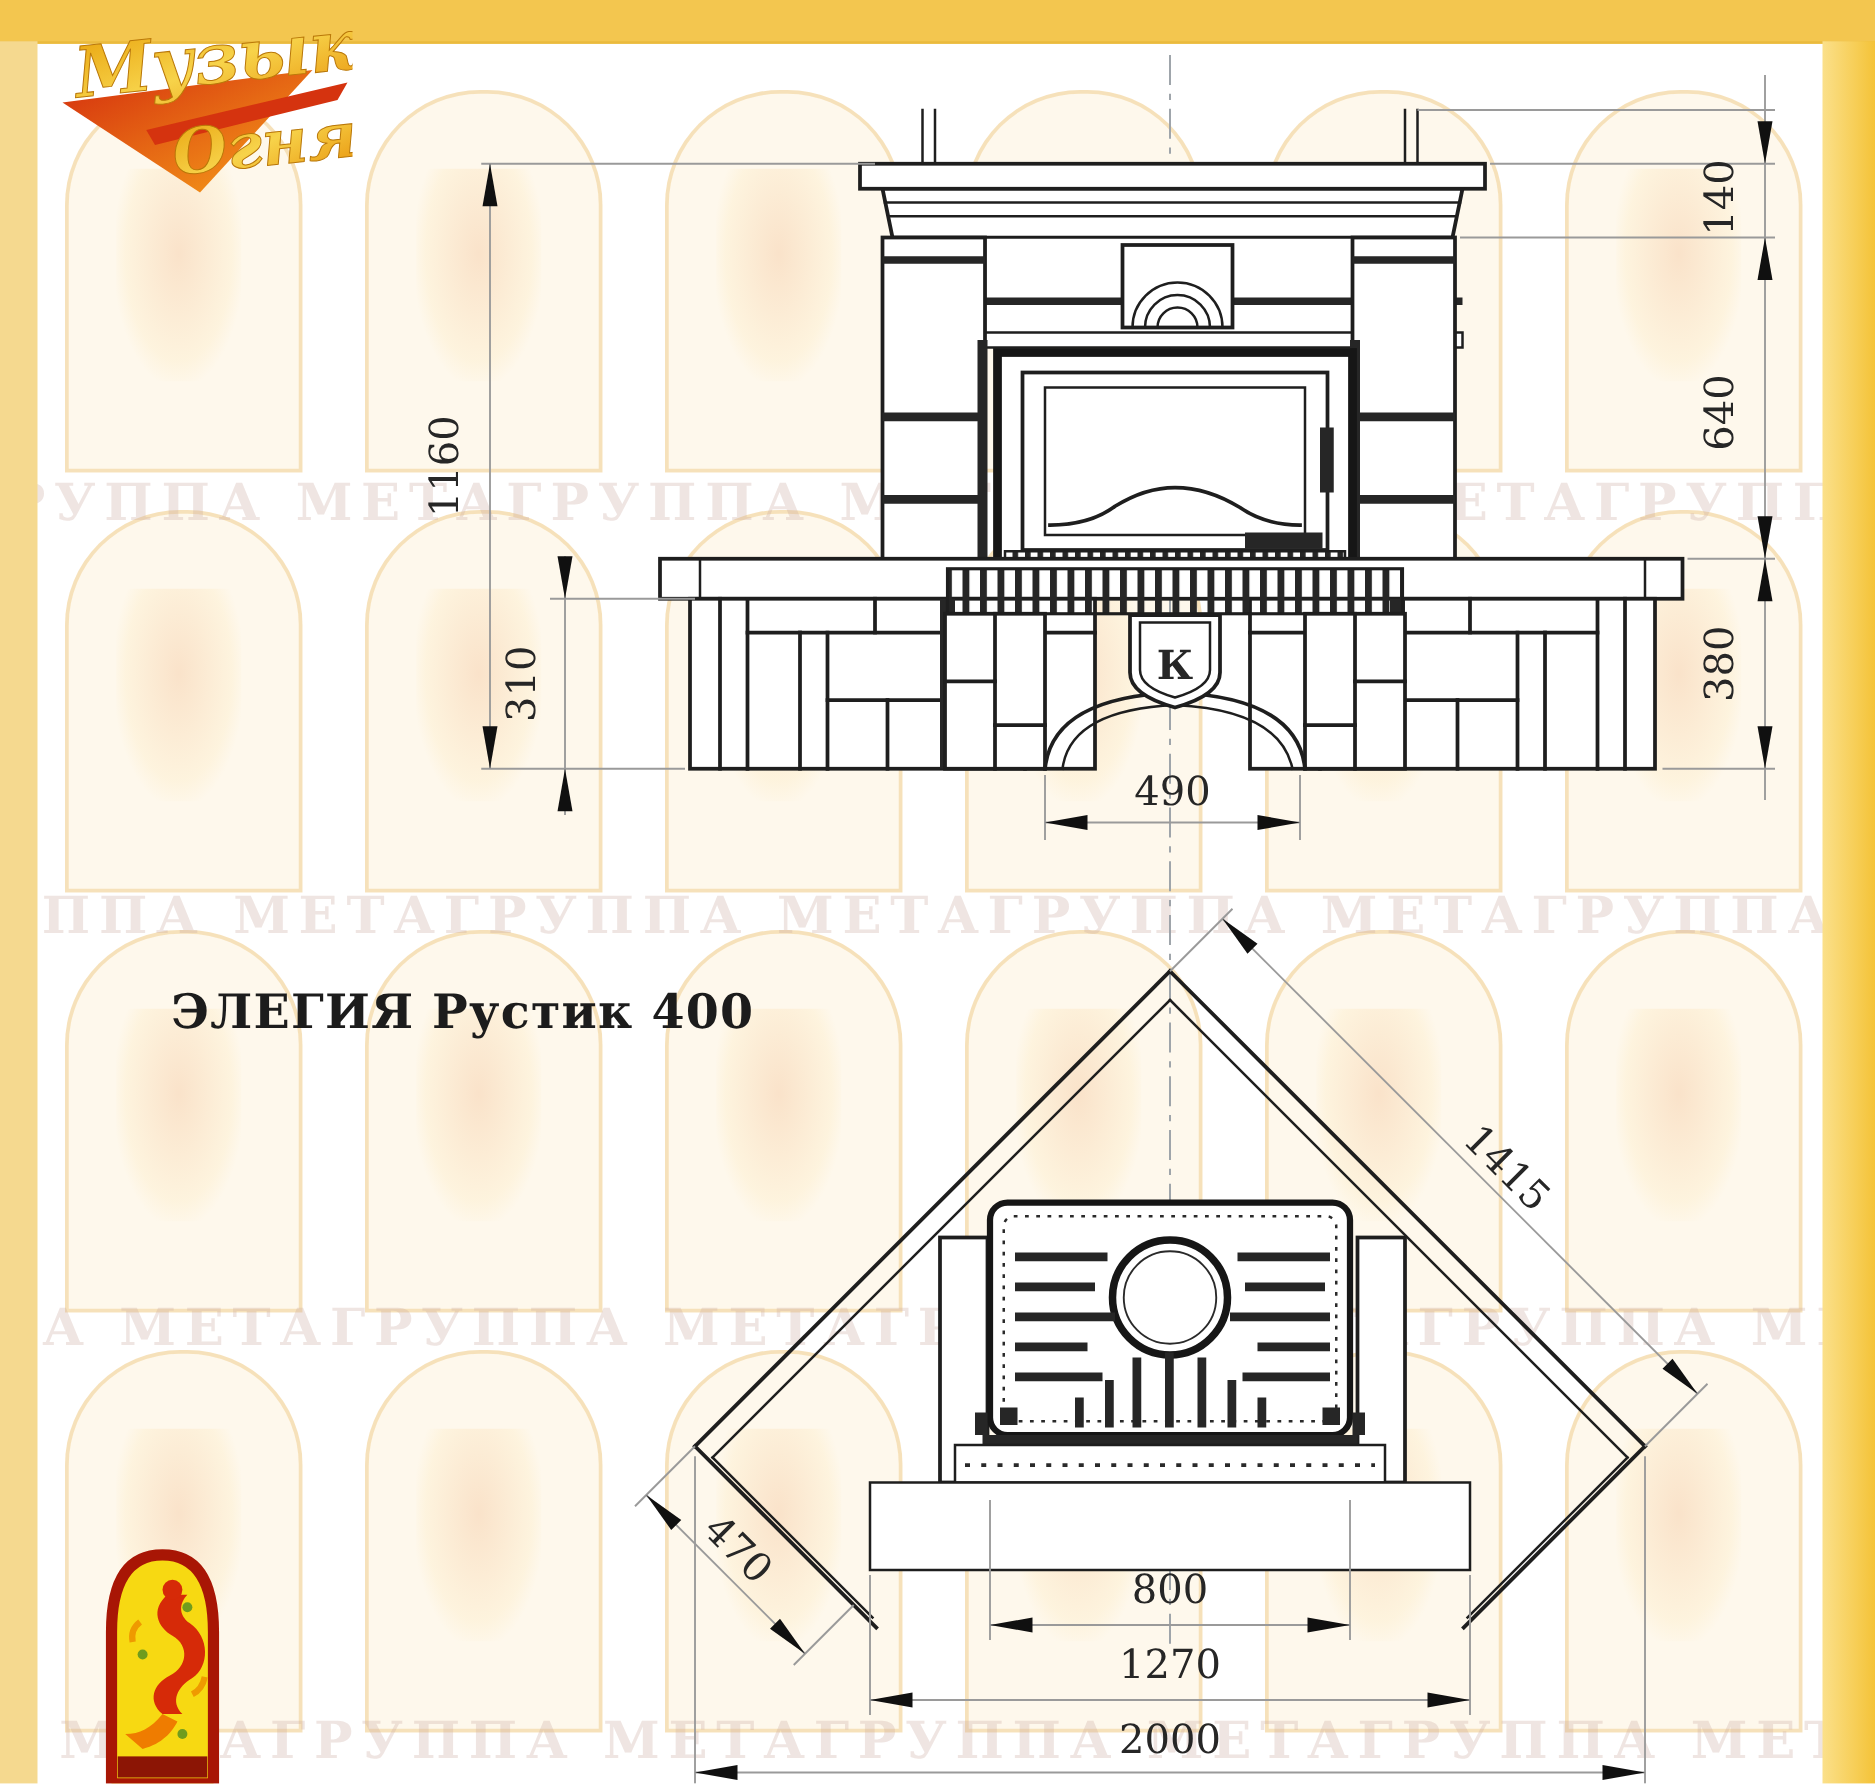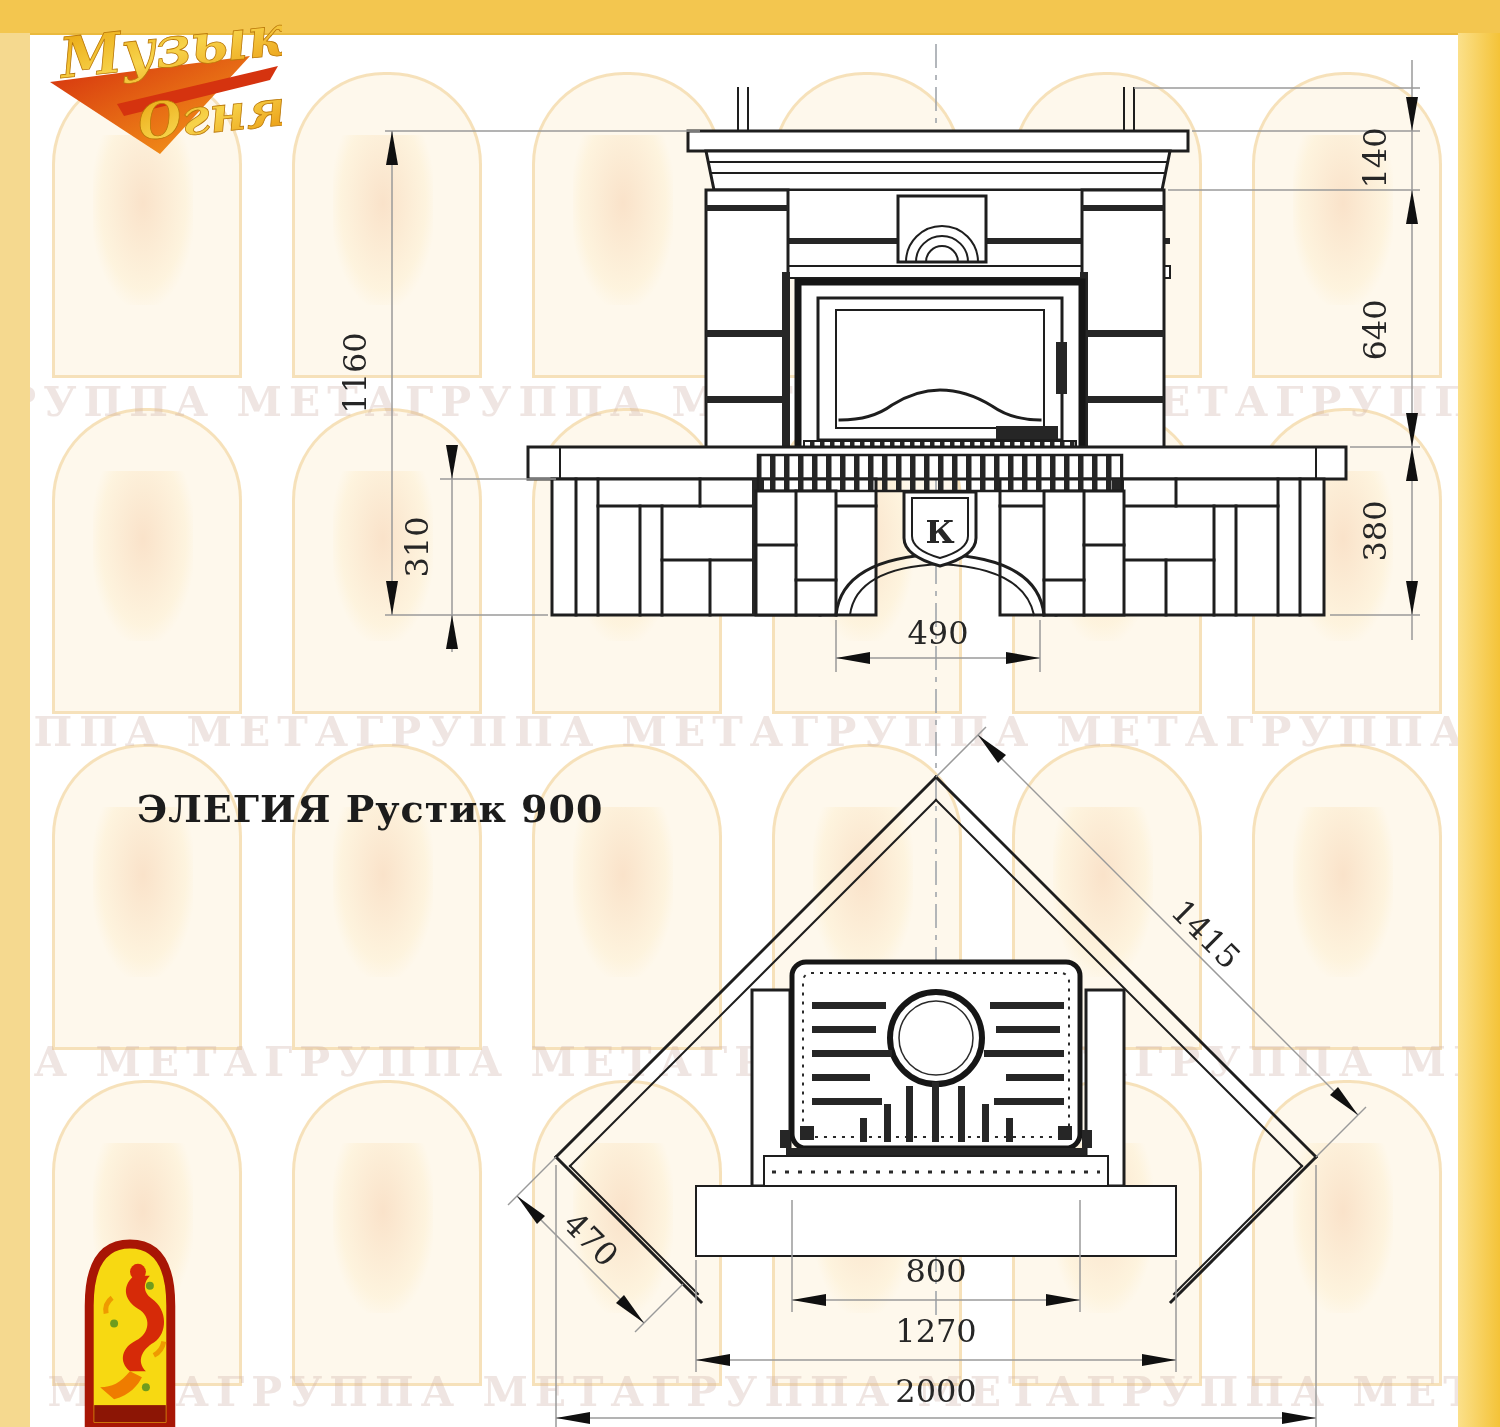--- a/index.html
+++ b/index.html
@@ -320,21 +320,21 @@
         <line class="dim" x1="556" y1="1165" x2="556" y2="1427"></line>
         <line class="dim" x1="1316" y1="1165" x2="1316" y2="1427"></line>
         <line class="dim" x1="556" y1="1418" x2="1316" y2="1418"></line>
         <polygon class="arr" points="556,1418 590,1412 590,1424"></polygon>
         <polygon class="arr" points="1316,1418 1282,1412 1282,1424"></polygon>
         <text class="dtx" x="936" y="1402" text-anchor="middle" font-size="34">2000</text>
       </g>
     </g>
   </svg>
 
-  <div class="page-title">ЭЛЕГИЯ Рустик 900</div>
+  <div class="page-title">ЭЛЕГИЯ Рустик 400</div>
 
   <svg class="logo-top" width="260" height="160" viewBox="0 0 260 160">
     <defs>
       <linearGradient id="gGold" x1="0" y1="0" x2="1" y2="1">
         <stop offset="0" stop-color="#e8a20c"></stop>
           <stop offset="0.5" stop-color="#f7d34a"></stop>
           <stop offset="1" stop-color="#e8920a"></stop>
       </linearGradient>
       <linearGradient id="gFlame" x1="0" y1="0" x2="1" y2="1">
         <stop offset="0" stop-color="#d42d0e"></stop>

